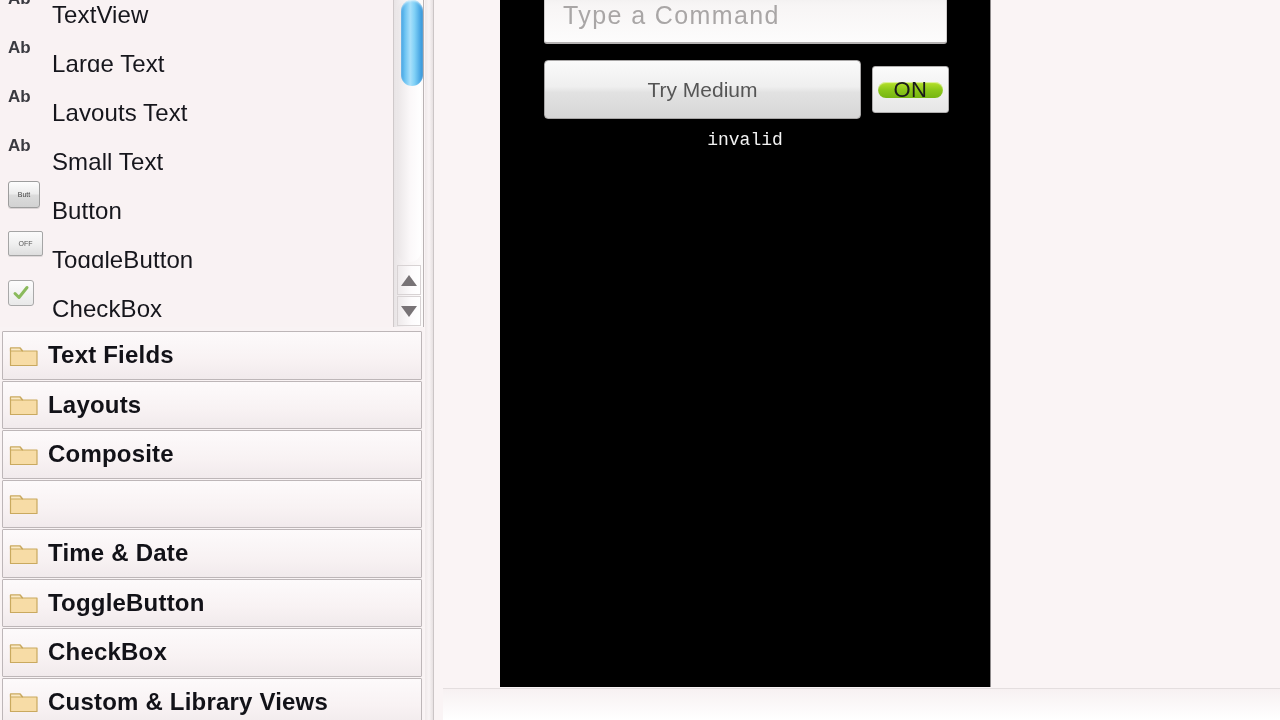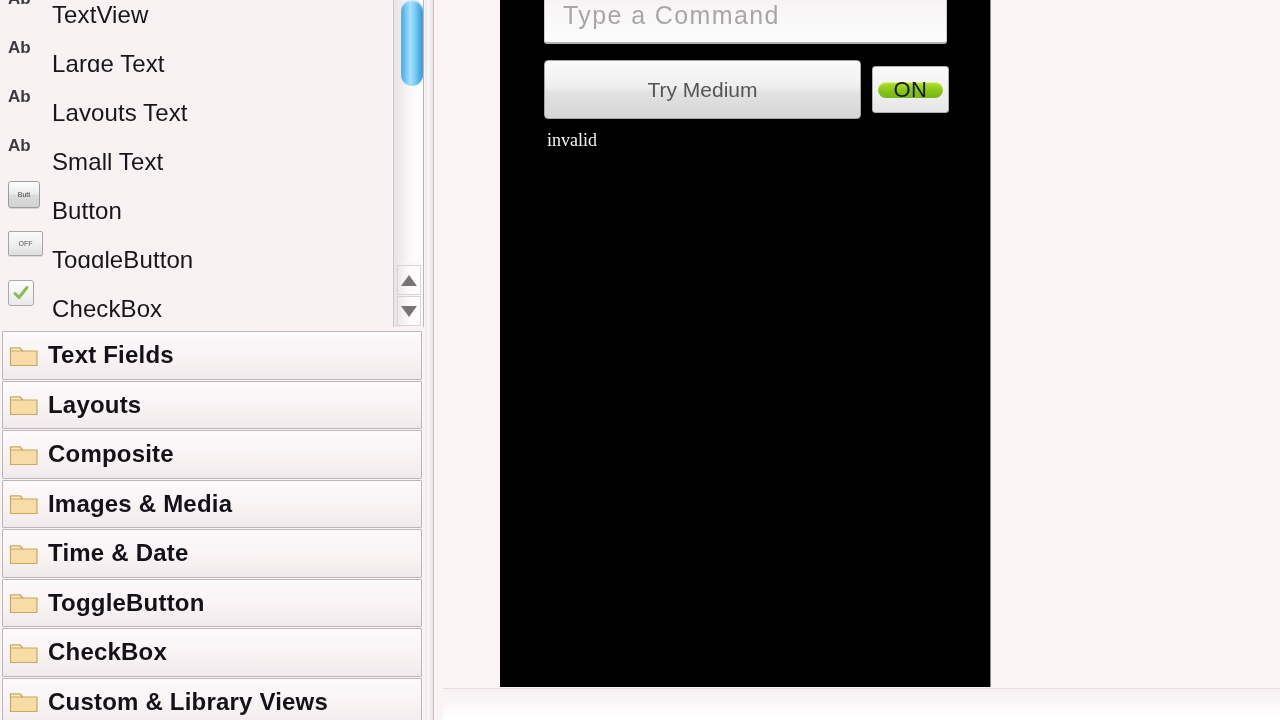--- a/index.html
+++ b/index.html
@@ -354,25 +354,24 @@
     font-family: "Liberation Sans", sans-serif;
     letter-spacing: 0.5px;
   }
 
   
   #status-text {
     position: absolute;
     left: 0;
     right: 0;
     top: 130px;
-    text-align: left;
+    text-align: center;
     color: #f2f2f2;
     font-size: 18px;
-    font-family: Liberation Serif, serif;
-    padding-left: 47px;
+    font-family: Liberation Mono, monospace;
   }
 
   
   #canvas-bottom-rule {
     position: absolute;
     left: 0;
     top: 688px;
     width: 845px;
     height: 1px;
     background: #e4dedf;
@@ -493,21 +492,20 @@
         <span class="cat-label">Composite</span>
       </div>
 
       <div class="cat-row">
         <span class="folder-icon">
           <svg width="30" height="25" viewBox="0 0 30 25" aria-hidden="true">
             <path d="M1.5 5 L1.5 22.5 L28 22.5 L28 8 L13.5 8 L11 5 Z" fill="#f7dca6" stroke="#c9a95f" stroke-width="1.2" stroke-linejoin="round"></path>
             <path d="M1.5 5 L11 5 L13.5 8 L1.5 8 Z" fill="#fae9c6" stroke="#c9a95f" stroke-width="1.2" stroke-linejoin="round"></path>
           </svg>
         </span>
-        <span class="cat-label">Images &amp; Media</span>
       </div>
 
       <div class="cat-row">
         <span class="folder-icon">
           <svg width="30" height="25" viewBox="0 0 30 25" aria-hidden="true">
             <path d="M1.5 5 L1.5 22.5 L28 22.5 L28 8 L13.5 8 L11 5 Z" fill="#f7dca6" stroke="#c9a95f" stroke-width="1.2" stroke-linejoin="round"></path>
             <path d="M1.5 5 L11 5 L13.5 8 L1.5 8 Z" fill="#fae9c6" stroke="#c9a95f" stroke-width="1.2" stroke-linejoin="round"></path>
           </svg>
         </span>
         <span class="cat-label">Time &amp; Date</span>

